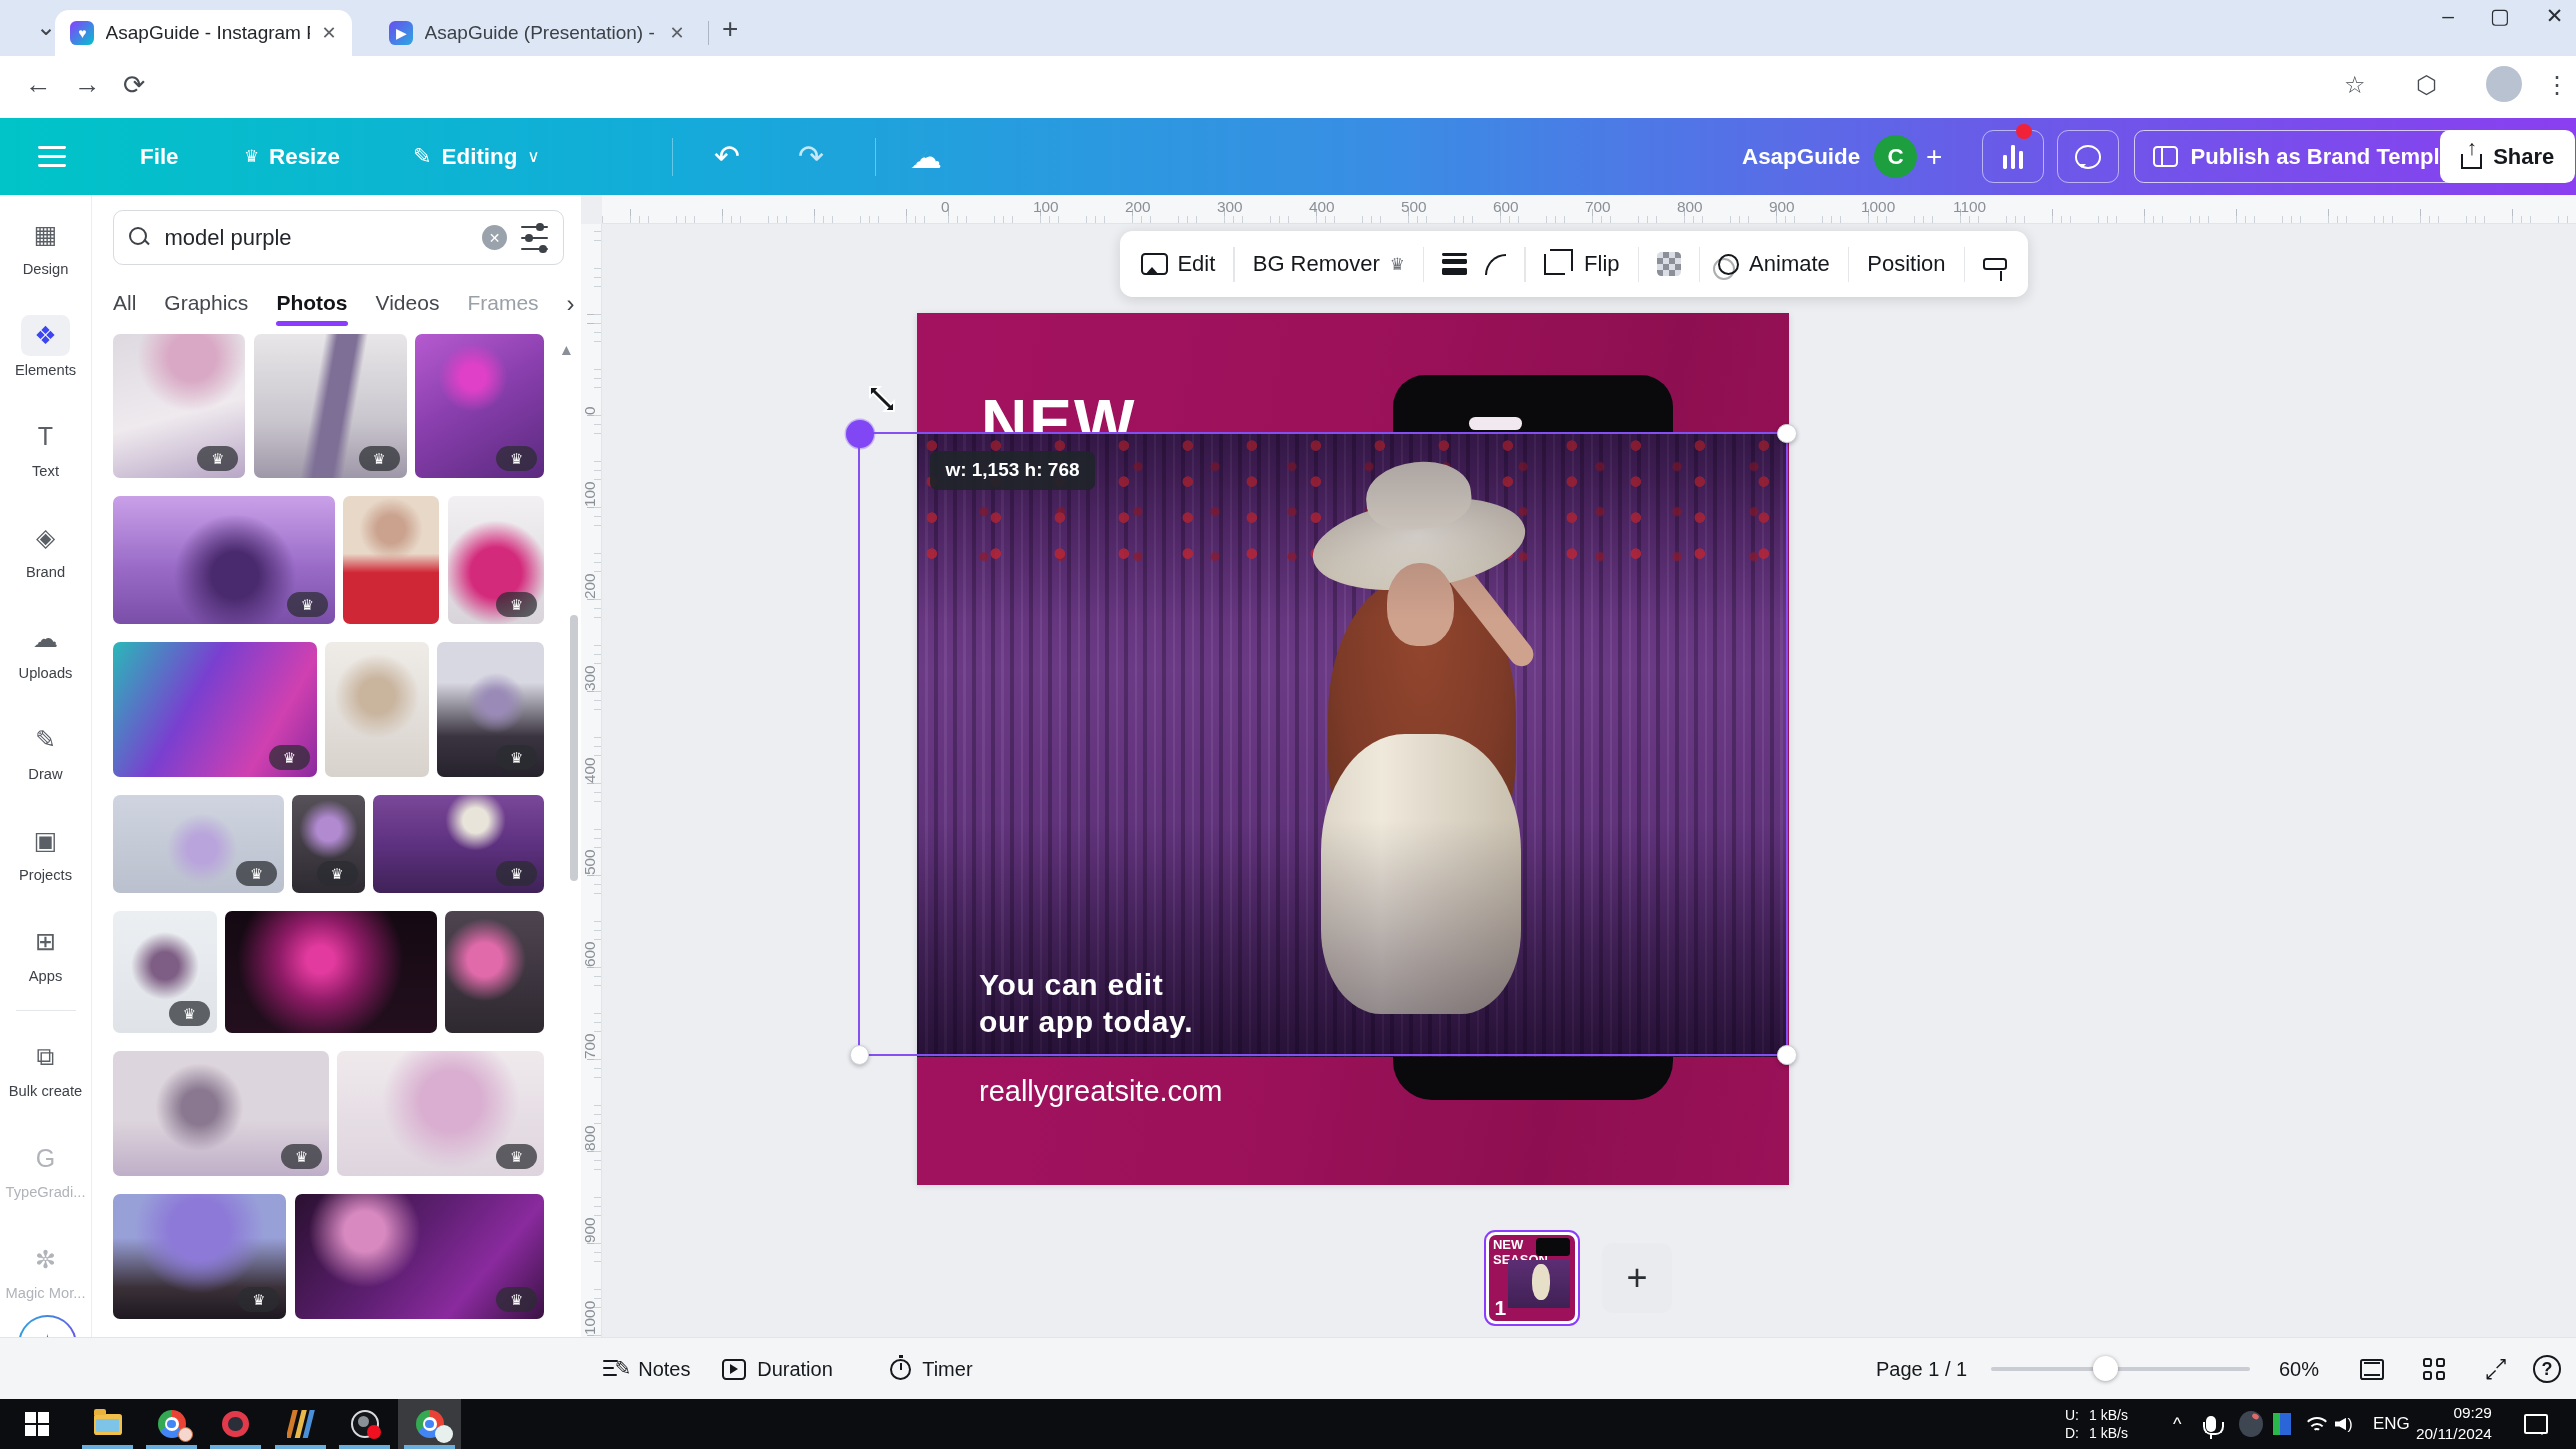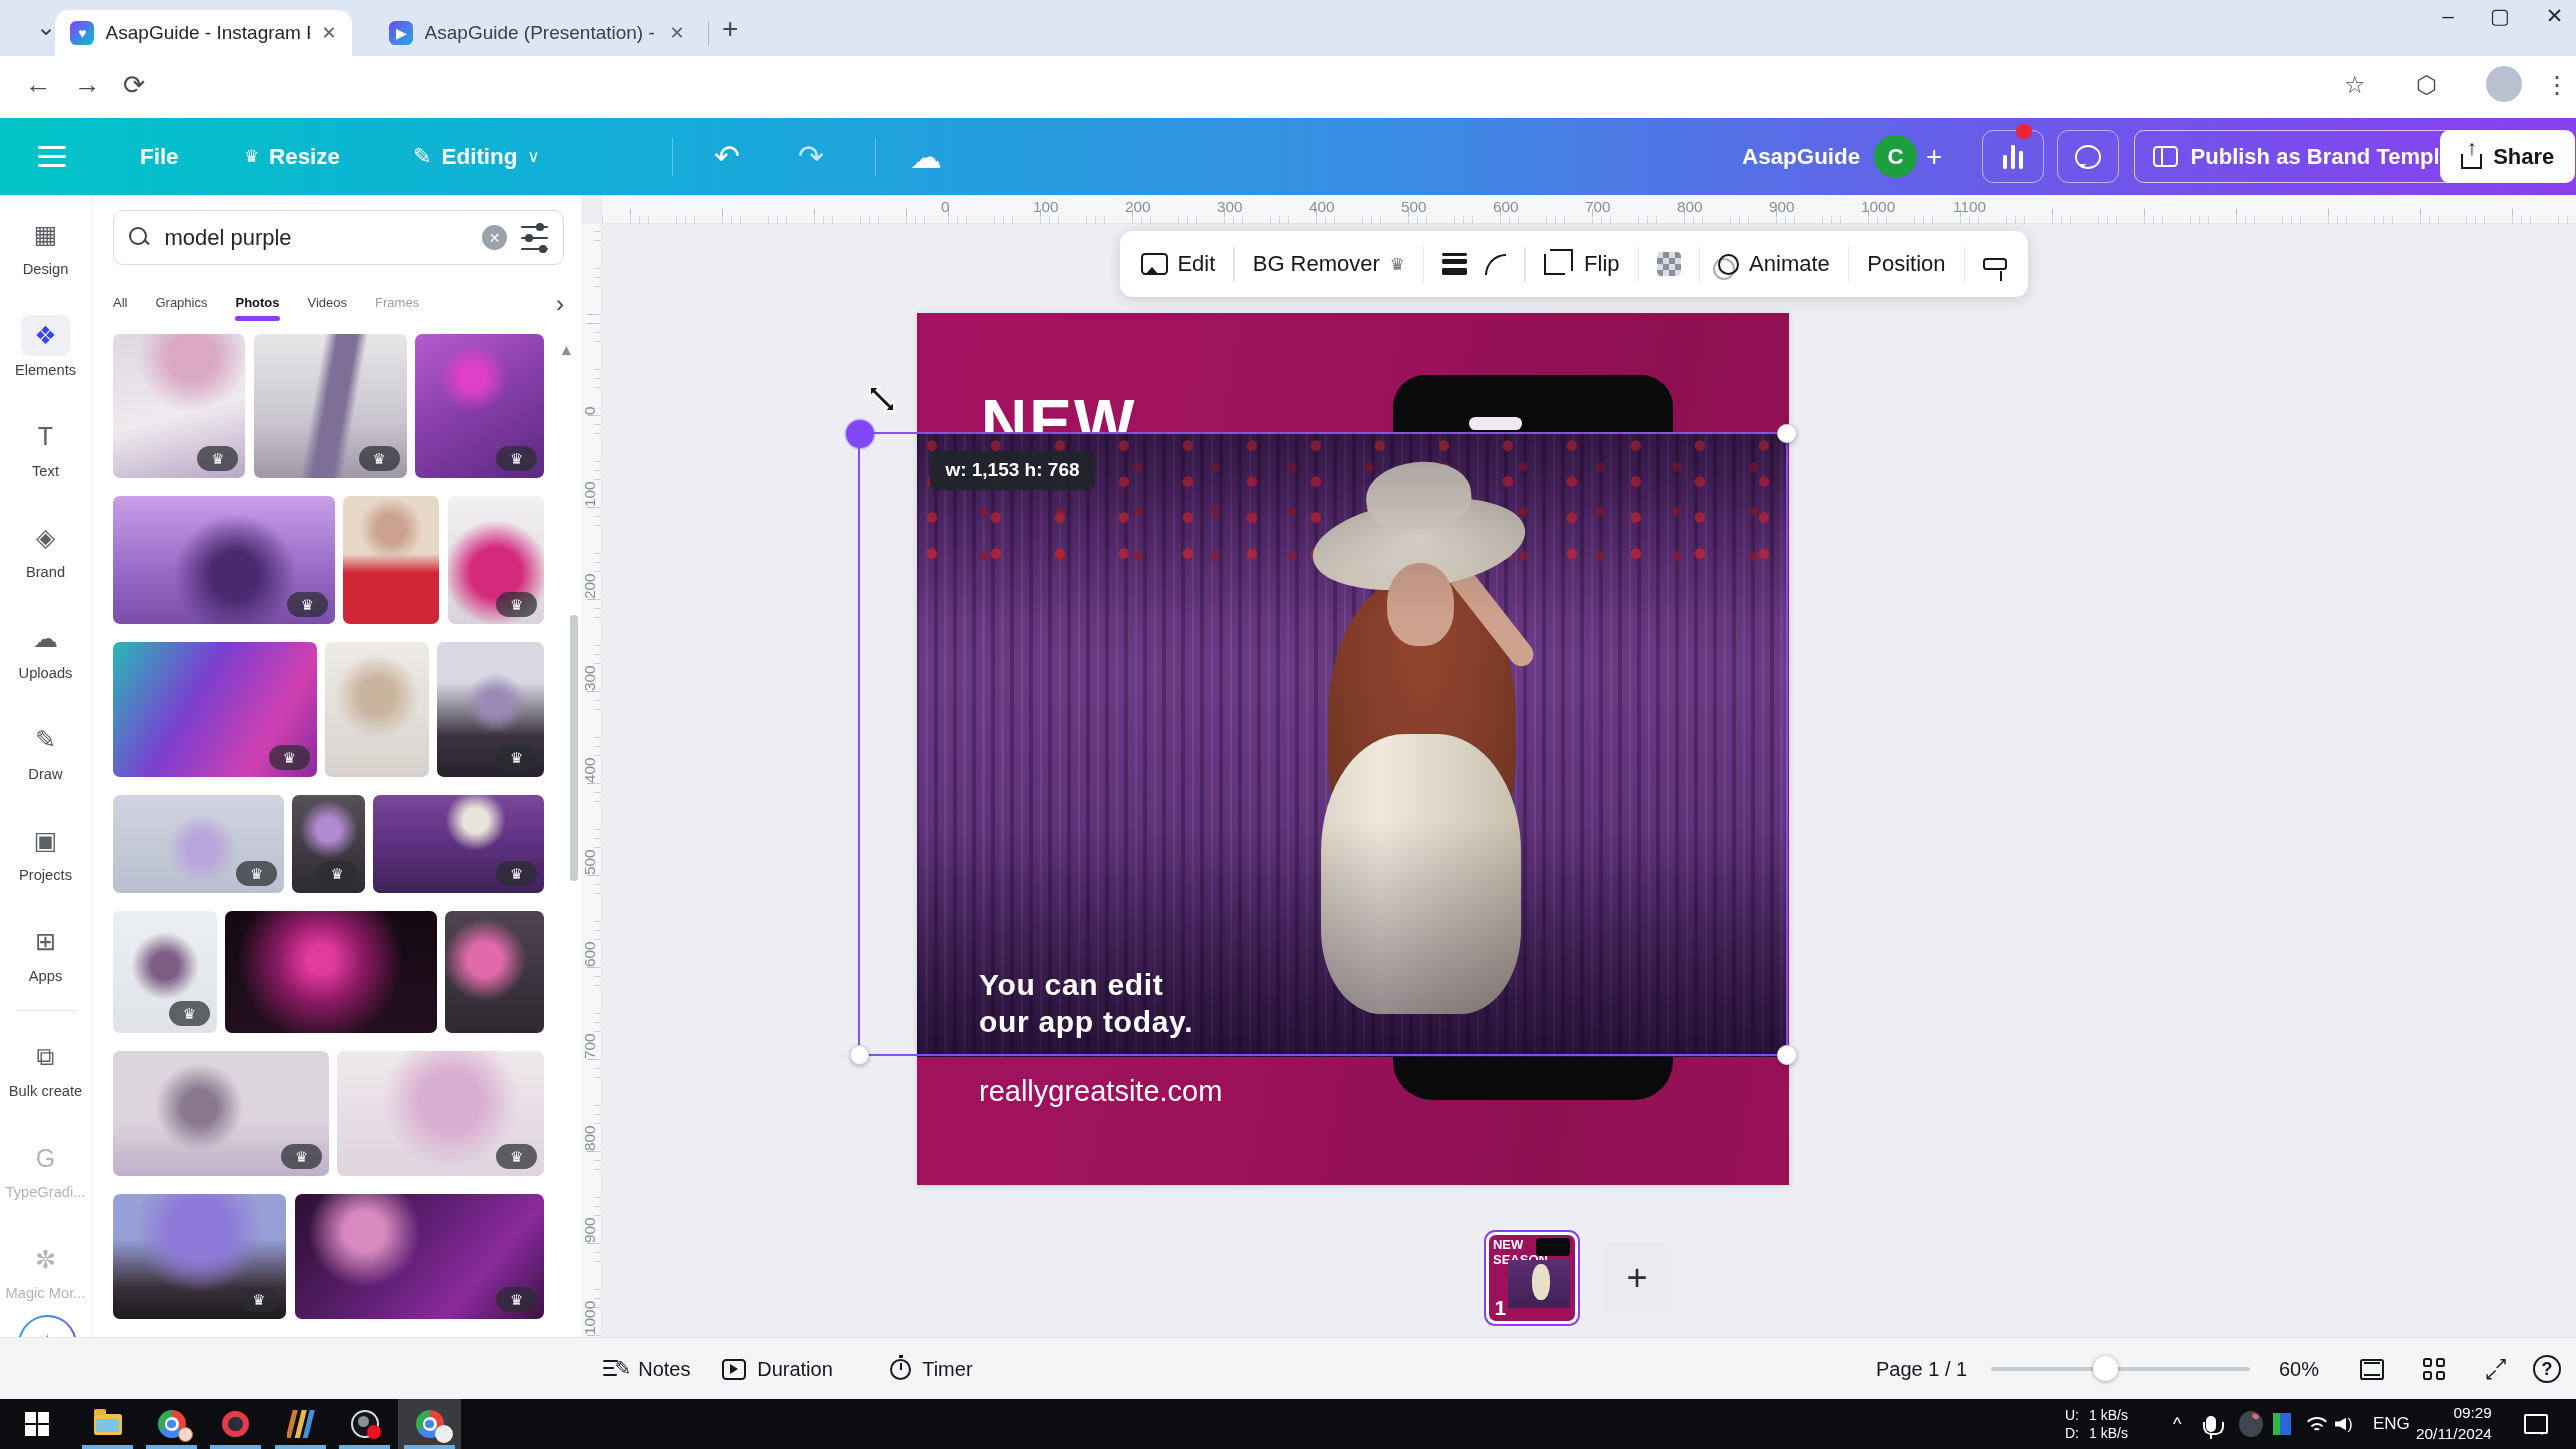--- a/index.html
+++ b/index.html
@@ -73,21 +73,21 @@
   .lens { width:21px; height:21px; position:relative; flex:none; }
   .lens::before { content:""; position:absolute; left:0; top:0; width:14px; height:14px; border:2.1px solid #3d4148; border-radius:50%; }
   .lens::after { content:""; position:absolute; left:14px; top:14px; width:7px; height:2.1px; background:#3d4148; transform:rotate(45deg); }
   .searchbox input { border:none; outline:none; flex:1; font-size:22px; color:#23262b; font-family:inherit; background:transparent; }
   .xcirc { width:25px; height:25px; border-radius:50%; background:#9aa2ac; color:#fff; font-size:14px; display:flex; align-items:center; justify-content:center; flex:none; }
   .sliders { width:26.6px; height:24px; display:flex; flex-direction:column; justify-content:space-between; flex:none; }
   .sliders i { height:2.1px; background:#3d4148; border-radius:1.4px; position:relative; }
   .sliders i::after { content:""; position:absolute; top:-2.8px; width:7.7px; height:7.7px; border-radius:50%; background:#3d4148; }
   .sliders i:nth-child(1)::after{left:15.4px}.sliders i:nth-child(2)::after{left:4.2px}.sliders i:nth-child(3)::after{left:18px}
   #paneltabs { position:absolute; left:21px; top:95px; width:451px; display:flex; align-items:center; gap:28px; }
-  .ptab { font-size:13px; color:#44484e; padding-bottom:9.8px; position:relative; white-space:nowrap; }
+  .ptab { font-size:21px; color:#44484e; padding-bottom:9.8px; position:relative; white-space:nowrap; }
   .ptab.active { font-weight:700; color:#121418; }
   .ptab.active::after { content:""; position:absolute; left:0; right:0; bottom:-1.4px; height:4.9px; border-radius:2.8px; background:#8b3dff; }
   .ptab.muted { color:#9aa0a8; }
   .ptabchev { font-size:24px; color:#44484e; margin-left:auto; padding-bottom:7px; }
   #grid { position:absolute; left:21px; top:139px; width:431px; display:flex; flex-direction:column; gap:18px; }
   .grow { display:flex; gap:8.4px; }
   .thumb { border-radius:7px; position:relative; overflow:hidden; }
   .pro { position:absolute; right:7px; bottom:7px; width:41px; height:25px; border-radius:14px; background:rgba(42,44,48,.72); color:#fff; font-size:14.7px; display:flex; align-items:center; justify-content:center; }
   .scrollup { position:absolute; right:7px; top:146px; font-size:15.4px; color:#8a8f98; }
   .pscroll { position:absolute; right:2.8px; top:420px; width:8.4px; height:266px; border-radius:4.2px; background:#c9ccd1; }

